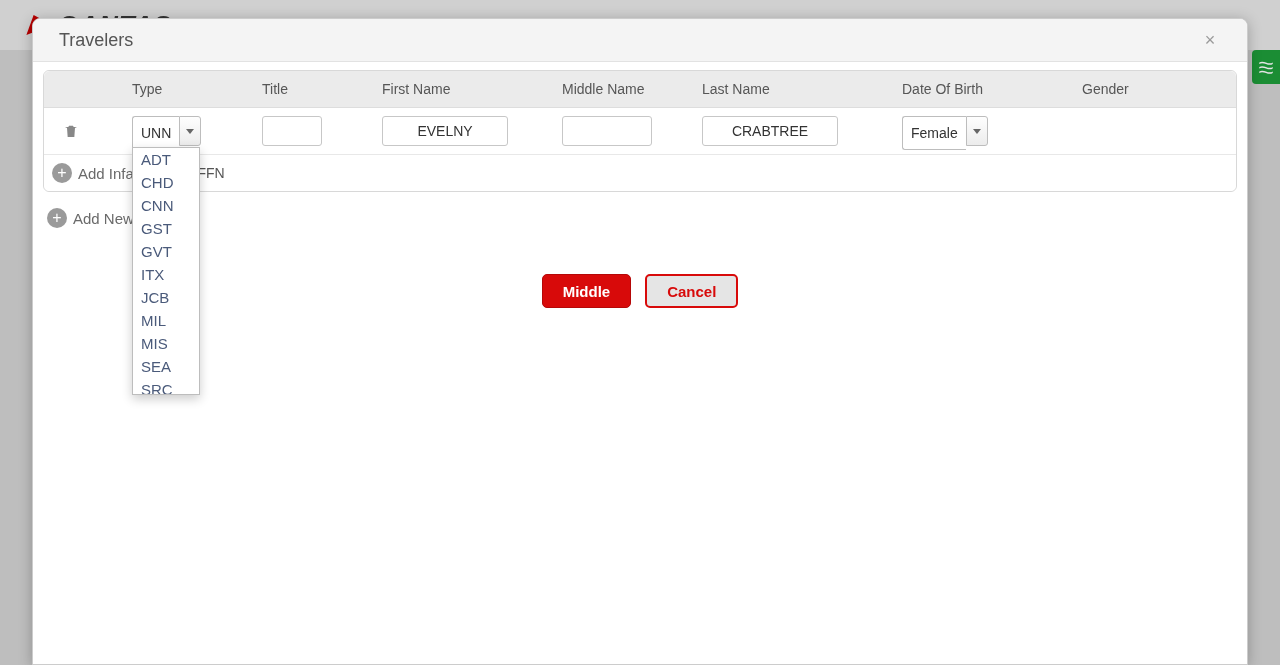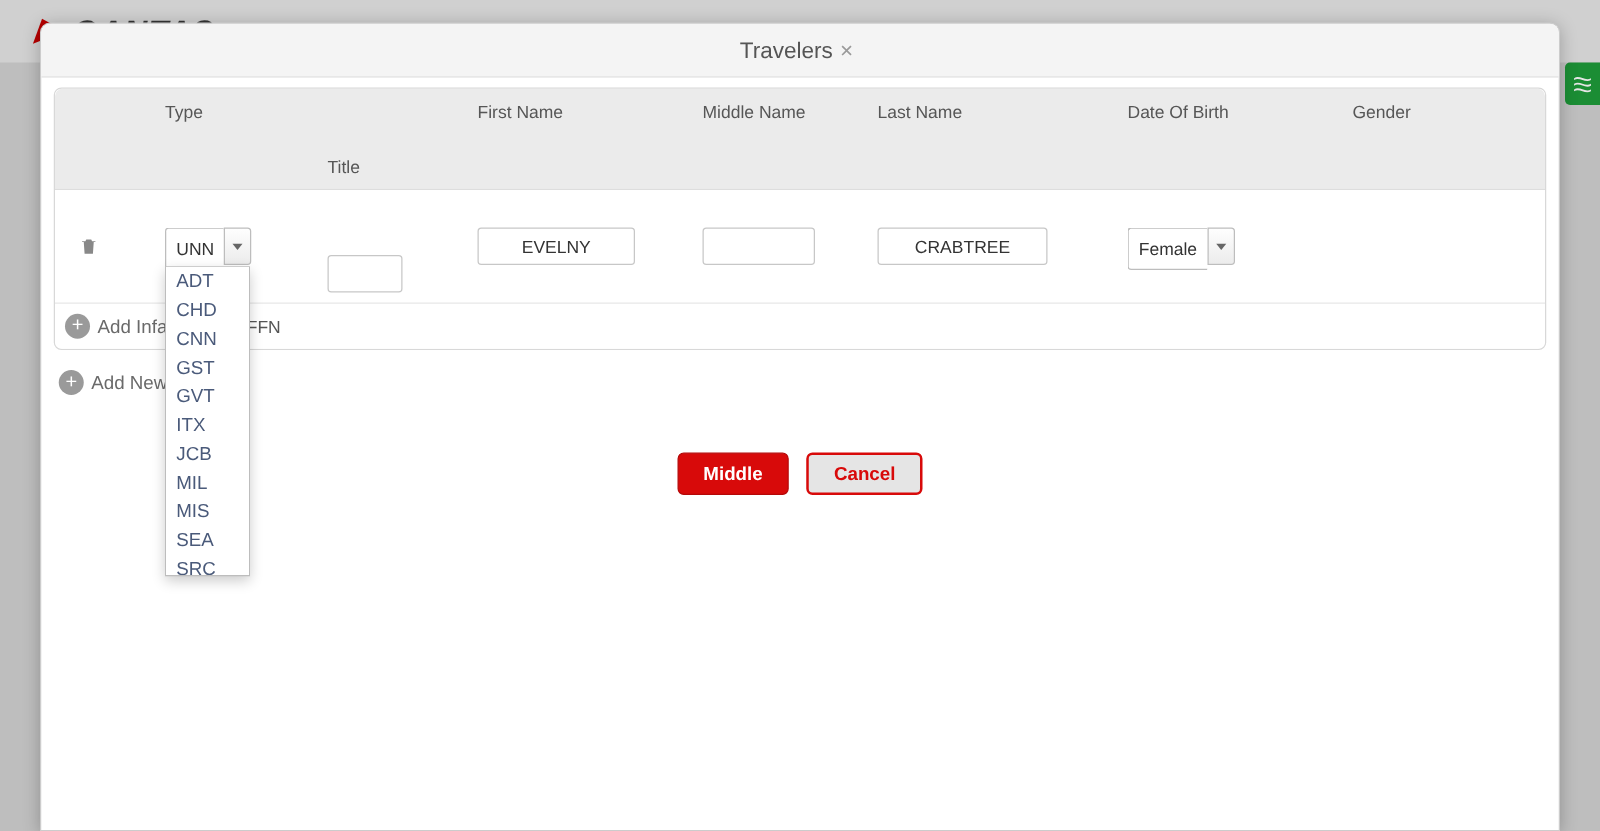--- a/index.html
+++ b/index.html
@@ -67,21 +67,21 @@
     border: 1px solid #ccc;
     border-radius: 8px 8px 0 0;
     box-shadow: 0 2px 14px rgba(0,0,0,0.25);
     display: flex;
     flex-direction: column;
     overflow: hidden;
   }
   .modal-header {
     display: flex;
     align-items: center;
-    justify-content: center;
+    justify-content: space-between;
     padding: 10px 26px;
     background: #f4f4f4;
     border-bottom: 1px solid #e2e2e2;
   }
   .modal-title {
     font-size: 18px;
     color: #555;
   }
   .modal-close {
     width: 22px; height: 22px;
@@ -109,21 +109,21 @@
     display: flex;
     background: #ebebeb;
     color: #565656;
     font-weight: 500;
     padding: 10px 8px;
     border-bottom: 1px solid #ddd;
     border-radius: 6px 6px 0 0;
   }
   .col-trash   { width: 80px;  padding-left: 8px; }
   .col-type    { width: 130px; }
-  .col-title   { width: 120px; margin-top: 44px; }
+  .col-title   { width: 120px; }
   .col-first   { width: 180px; }
   .col-middle  { width: 140px; }
   .col-last    { width: 200px; }
   .col-dob     { width: 180px; }
   .col-gender  { flex: 1; }
   .grid-row {
     display: flex;
     align-items: center;
     padding: 8px;
     background: #fff;

